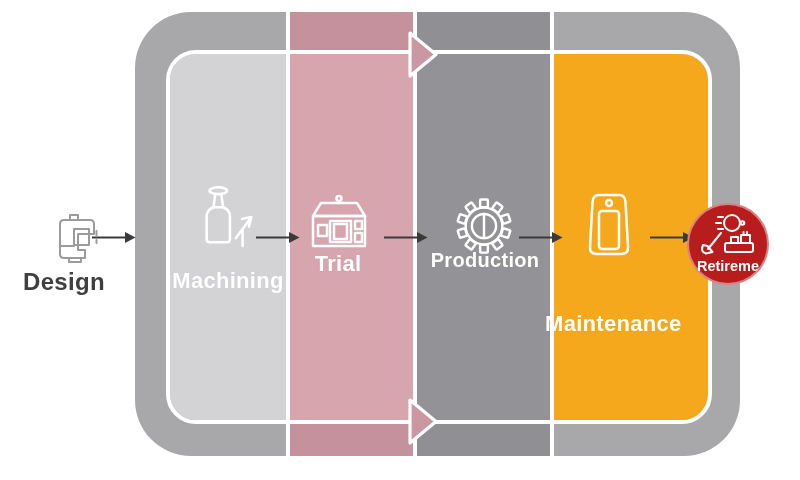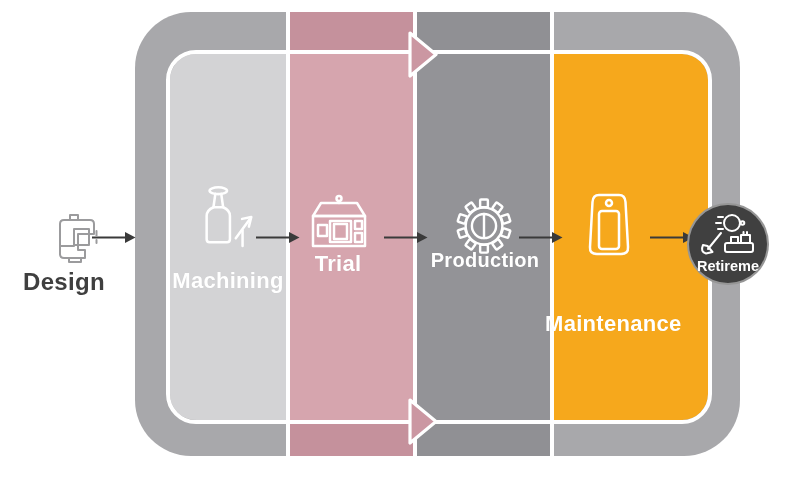--- a/index.html
+++ b/index.html
@@ -49,21 +49,21 @@
   #arrow-4{left:519px;} #arrow-5{left:650px;}
 
   
   .phase-arrow{left:408px;width:30px;height:47px;z-index:6;}
   #phase-arrow-top{top:31px;}
   #phase-arrow-bottom{top:398px;}
 
   
   #retirement-circle{
     left:687px;top:203px;width:82px;height:82px;border-radius:50%;
-    background:#404040;border:2px solid rgba(255,255,255,0.45);
+    background:#b91c1c;border:2px solid rgba(255,255,255,0.45);
     box-sizing:border-box;z-index:7;
   }
   #retirement-icons{left:10px;top:8px;}
   #retirement-label{left:0;top:53px;width:78px;font-size:14.5px;letter-spacing:0;}
 
   .icon-layer{z-index:5;}
   svg{display:block;}
 </style>
 </head>
 <body>

